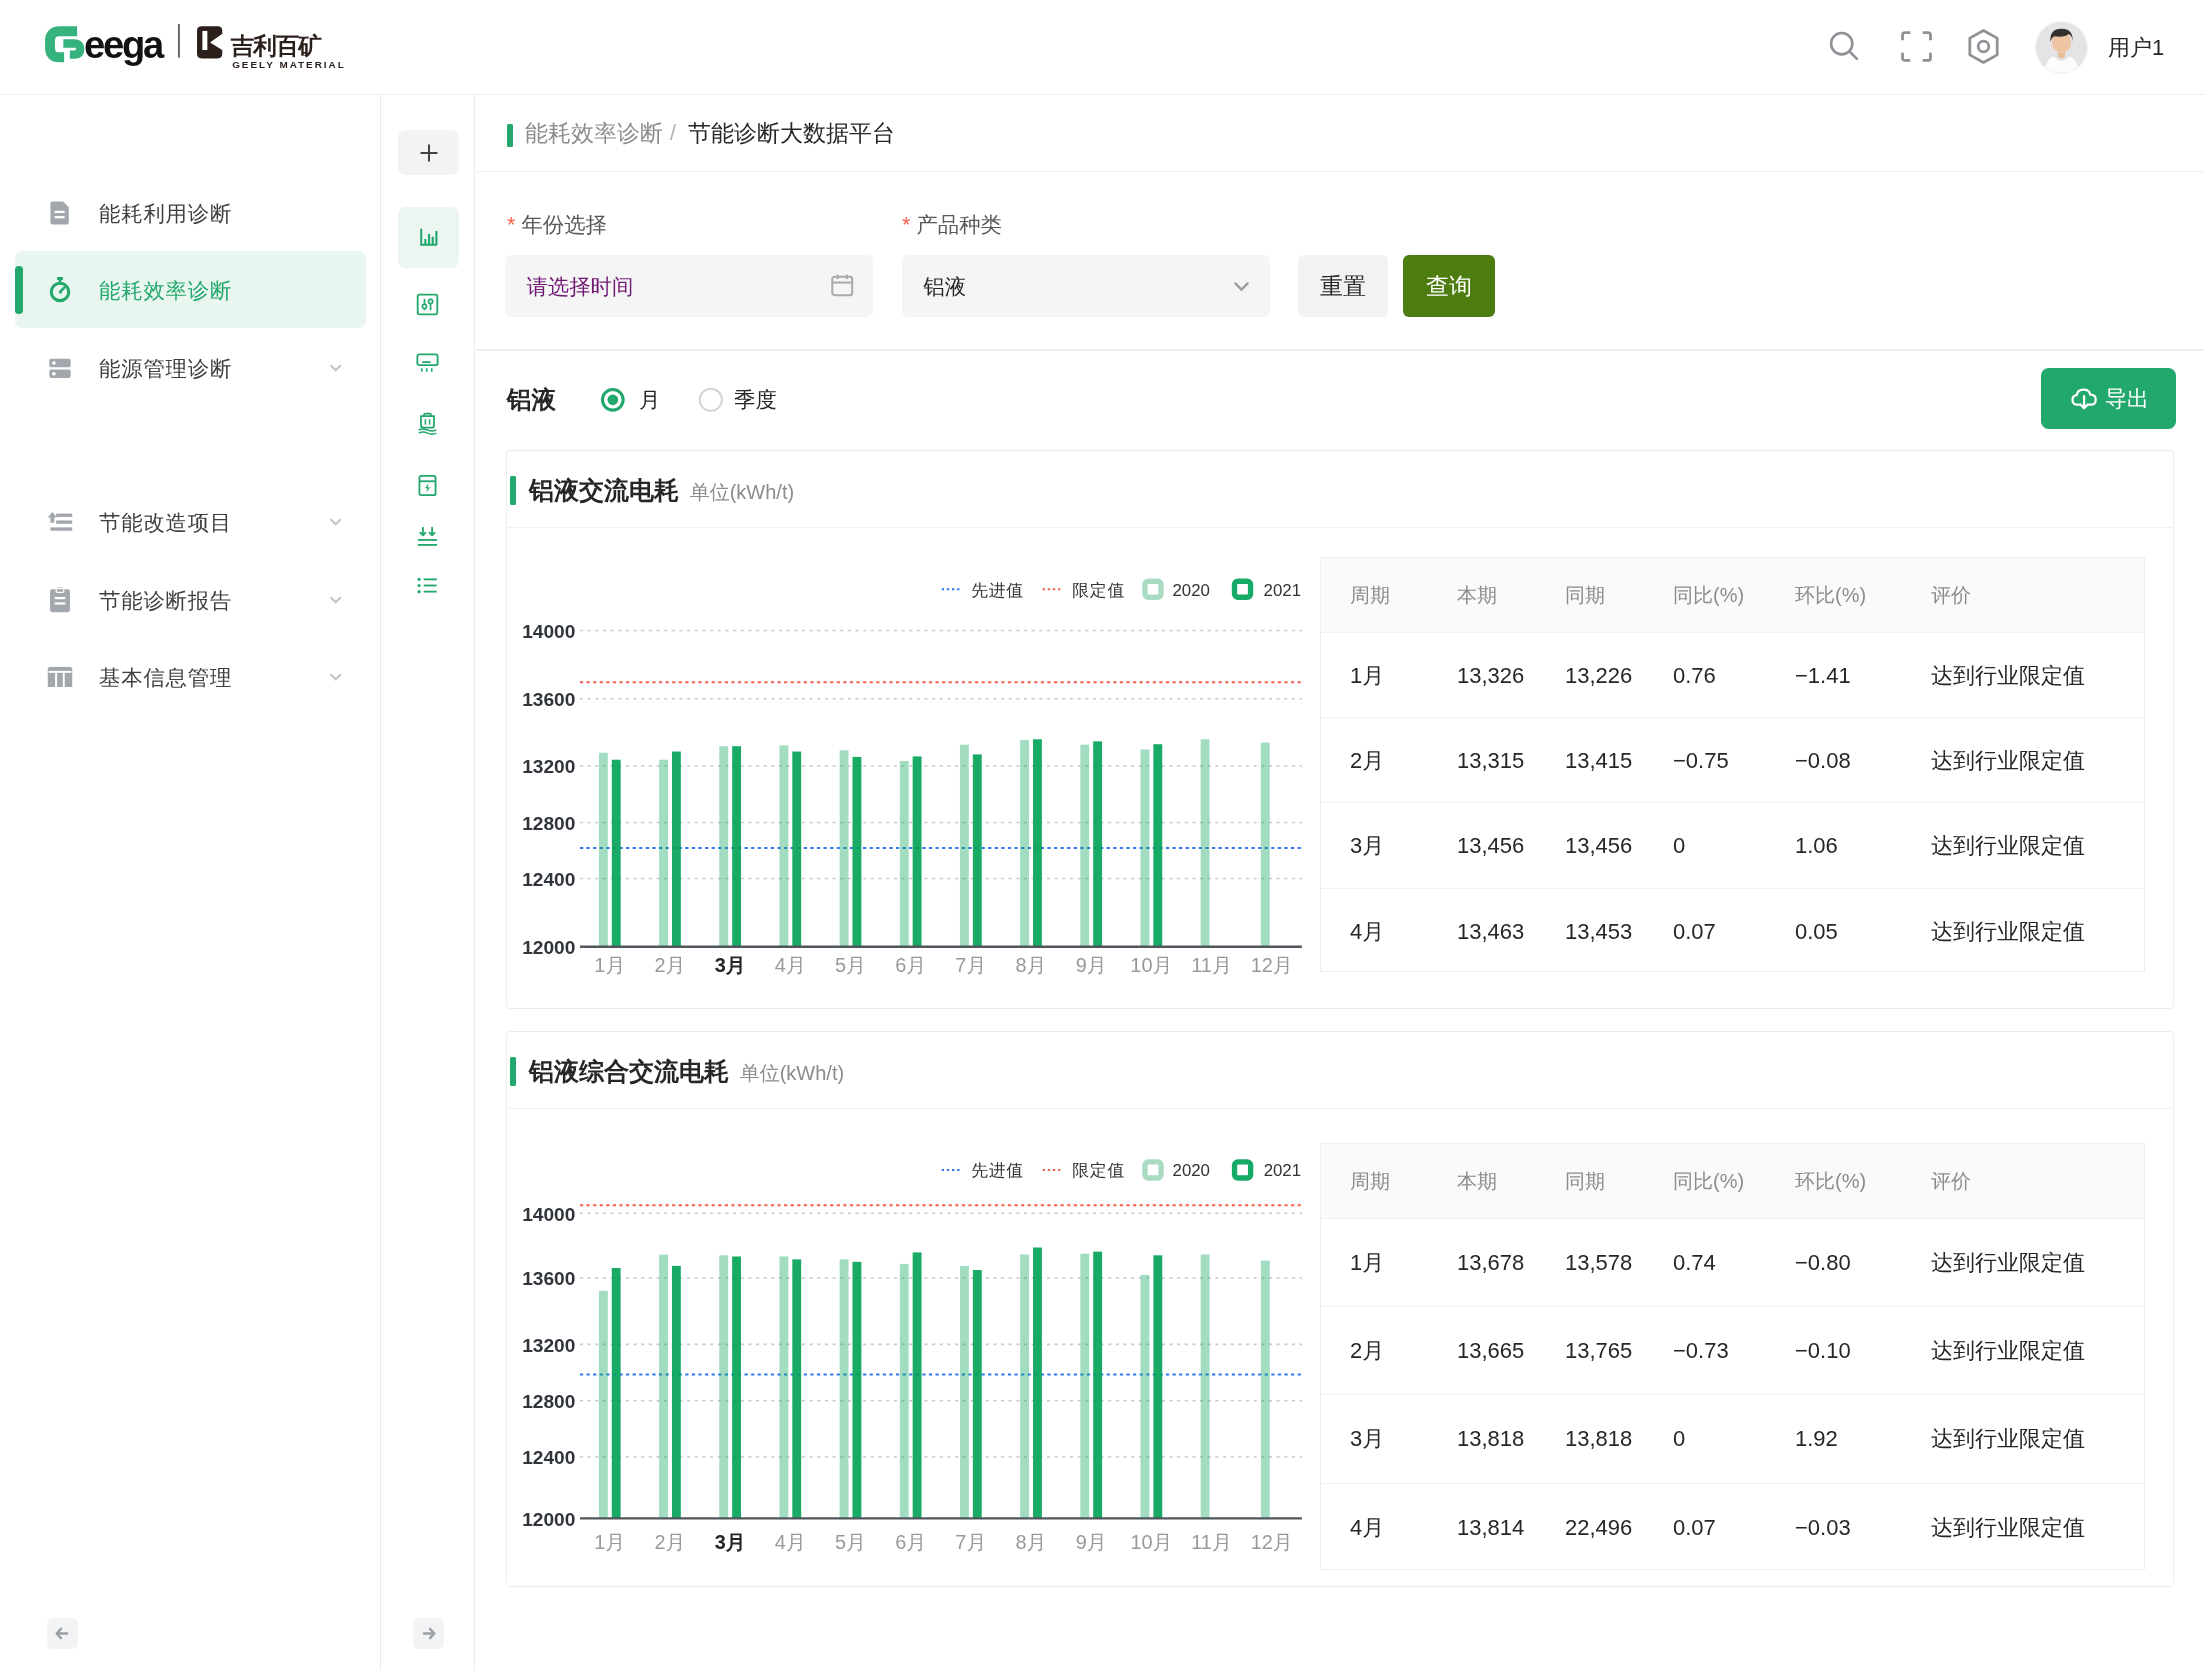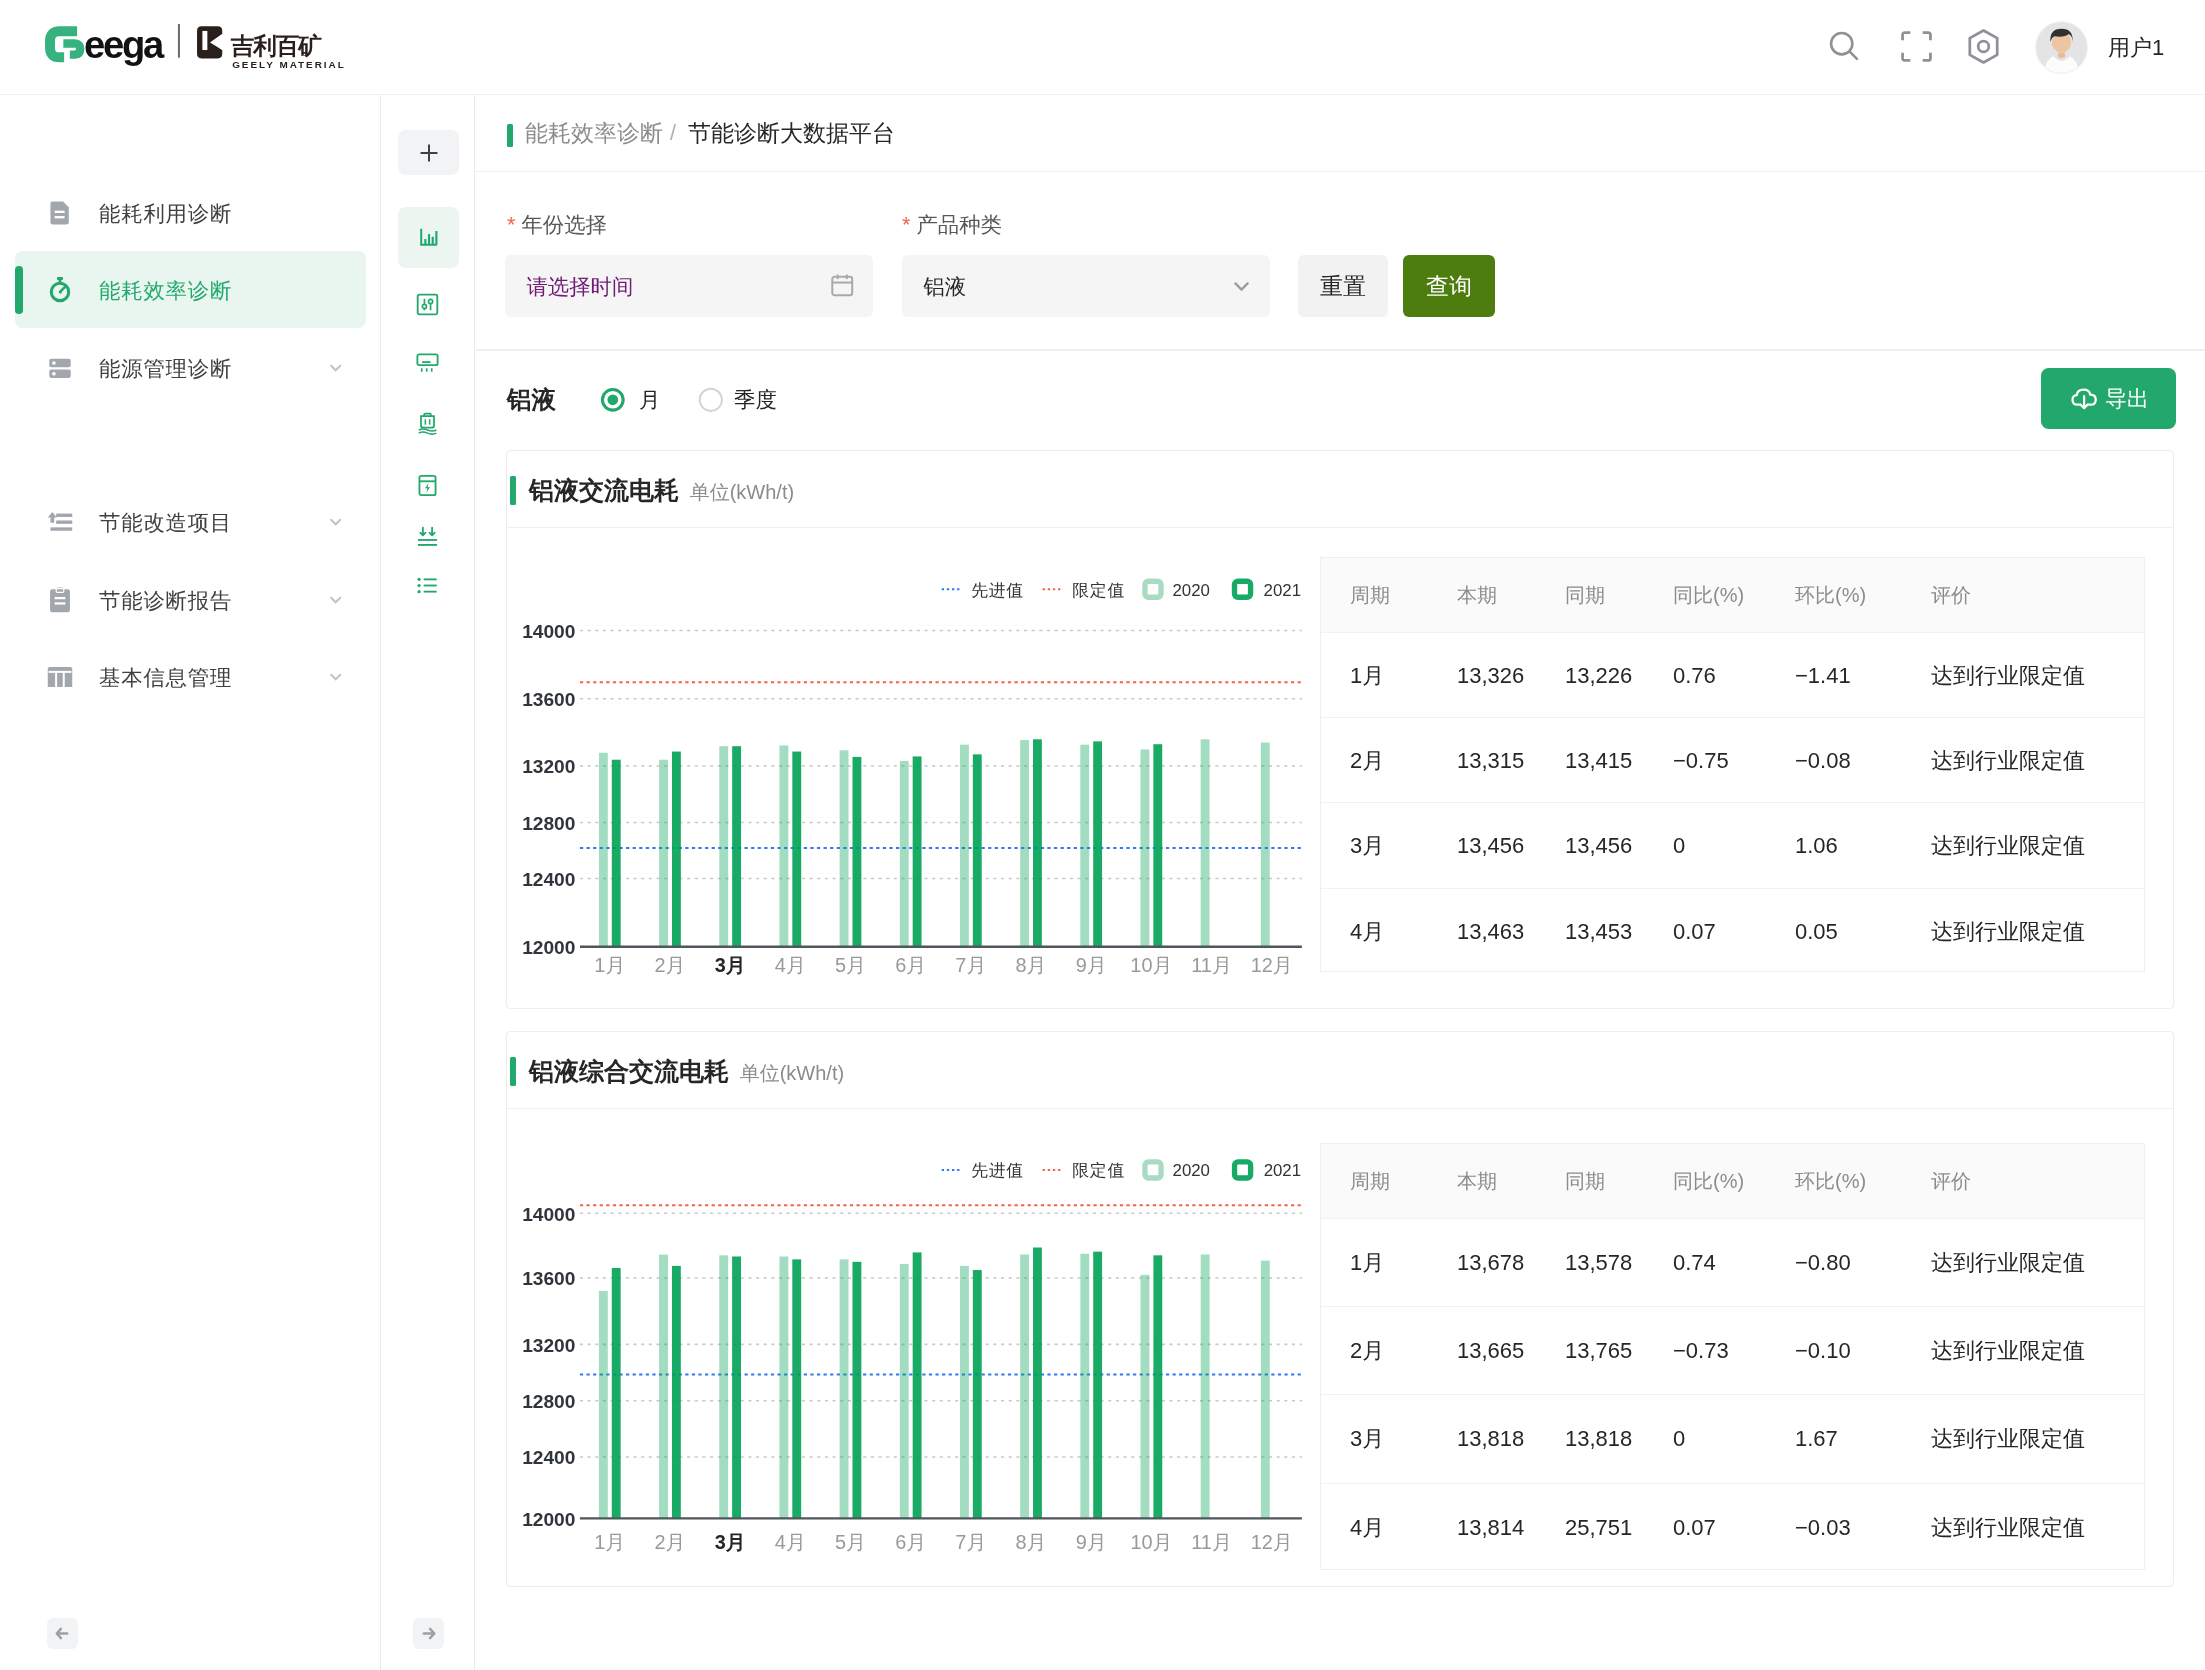--- a/index.html
+++ b/index.html
@@ -471,27 +471,27 @@
           <div class="td" style="left:244px;top:44px">13,765</div>
           <div class="td" style="left:352px;top:44px">−0.73</div>
           <div class="td" style="left:474px;top:44px">−0.10</div>
           <div class="td" style="left:610px;top:44px">达到行业限定值</div>
         </div>
         <div class="trow" style="top:250px;height:88px;">
           <div class="td" style="left:29px;top:44px">3月</div>
           <div class="td" style="left:136px;top:44px">13,818</div>
           <div class="td" style="left:244px;top:44px">13,818</div>
           <div class="td" style="left:352px;top:44px">0</div>
-          <div class="td" style="left:474px;top:44px">1.67</div>
+          <div class="td" style="left:474px;top:44px">1.92</div>
           <div class="td" style="left:610px;top:44px">达到行业限定值</div>
         </div>
         <div class="trow" style="top:339px;height:88px;">
           <div class="td" style="left:29px;top:44px">4月</div>
           <div class="td" style="left:136px;top:44px">13,814</div>
-          <div class="td" style="left:244px;top:44px">25,751</div>
+          <div class="td" style="left:244px;top:44px">22,496</div>
           <div class="td" style="left:352px;top:44px">0.07</div>
           <div class="td" style="left:474px;top:44px">−0.03</div>
           <div class="td" style="left:610px;top:44px">达到行业限定值</div>
         </div>
       </div>
     </div>
   </div>
 
 
 </body></html>

